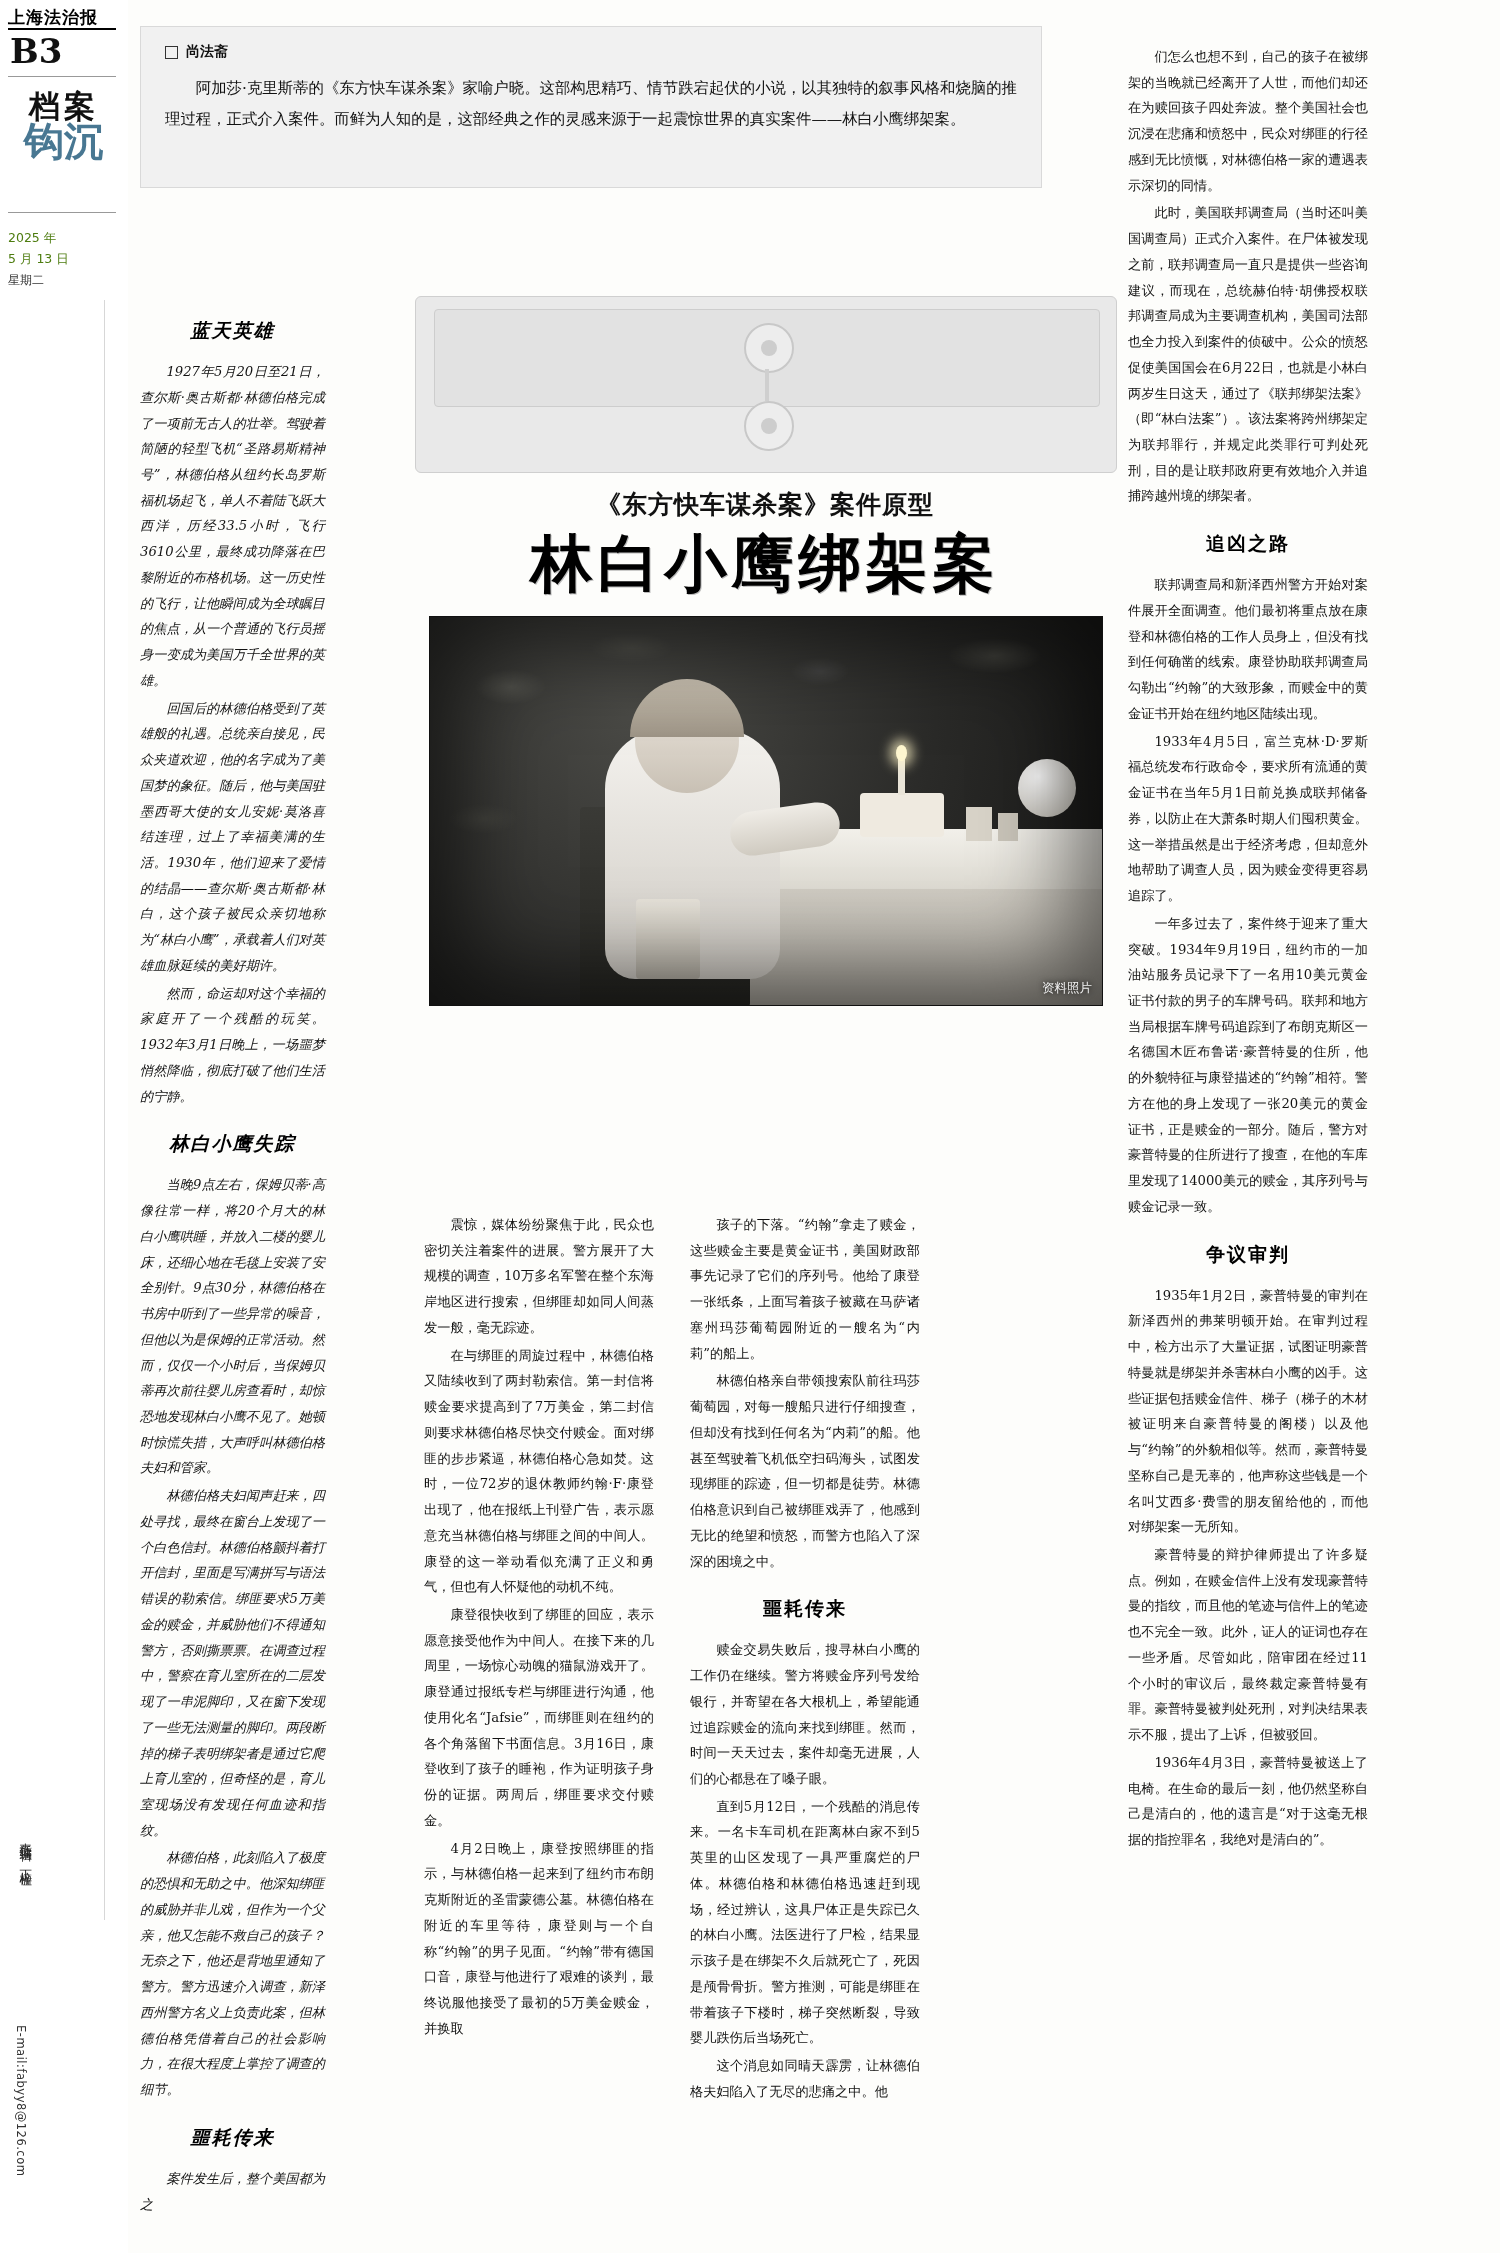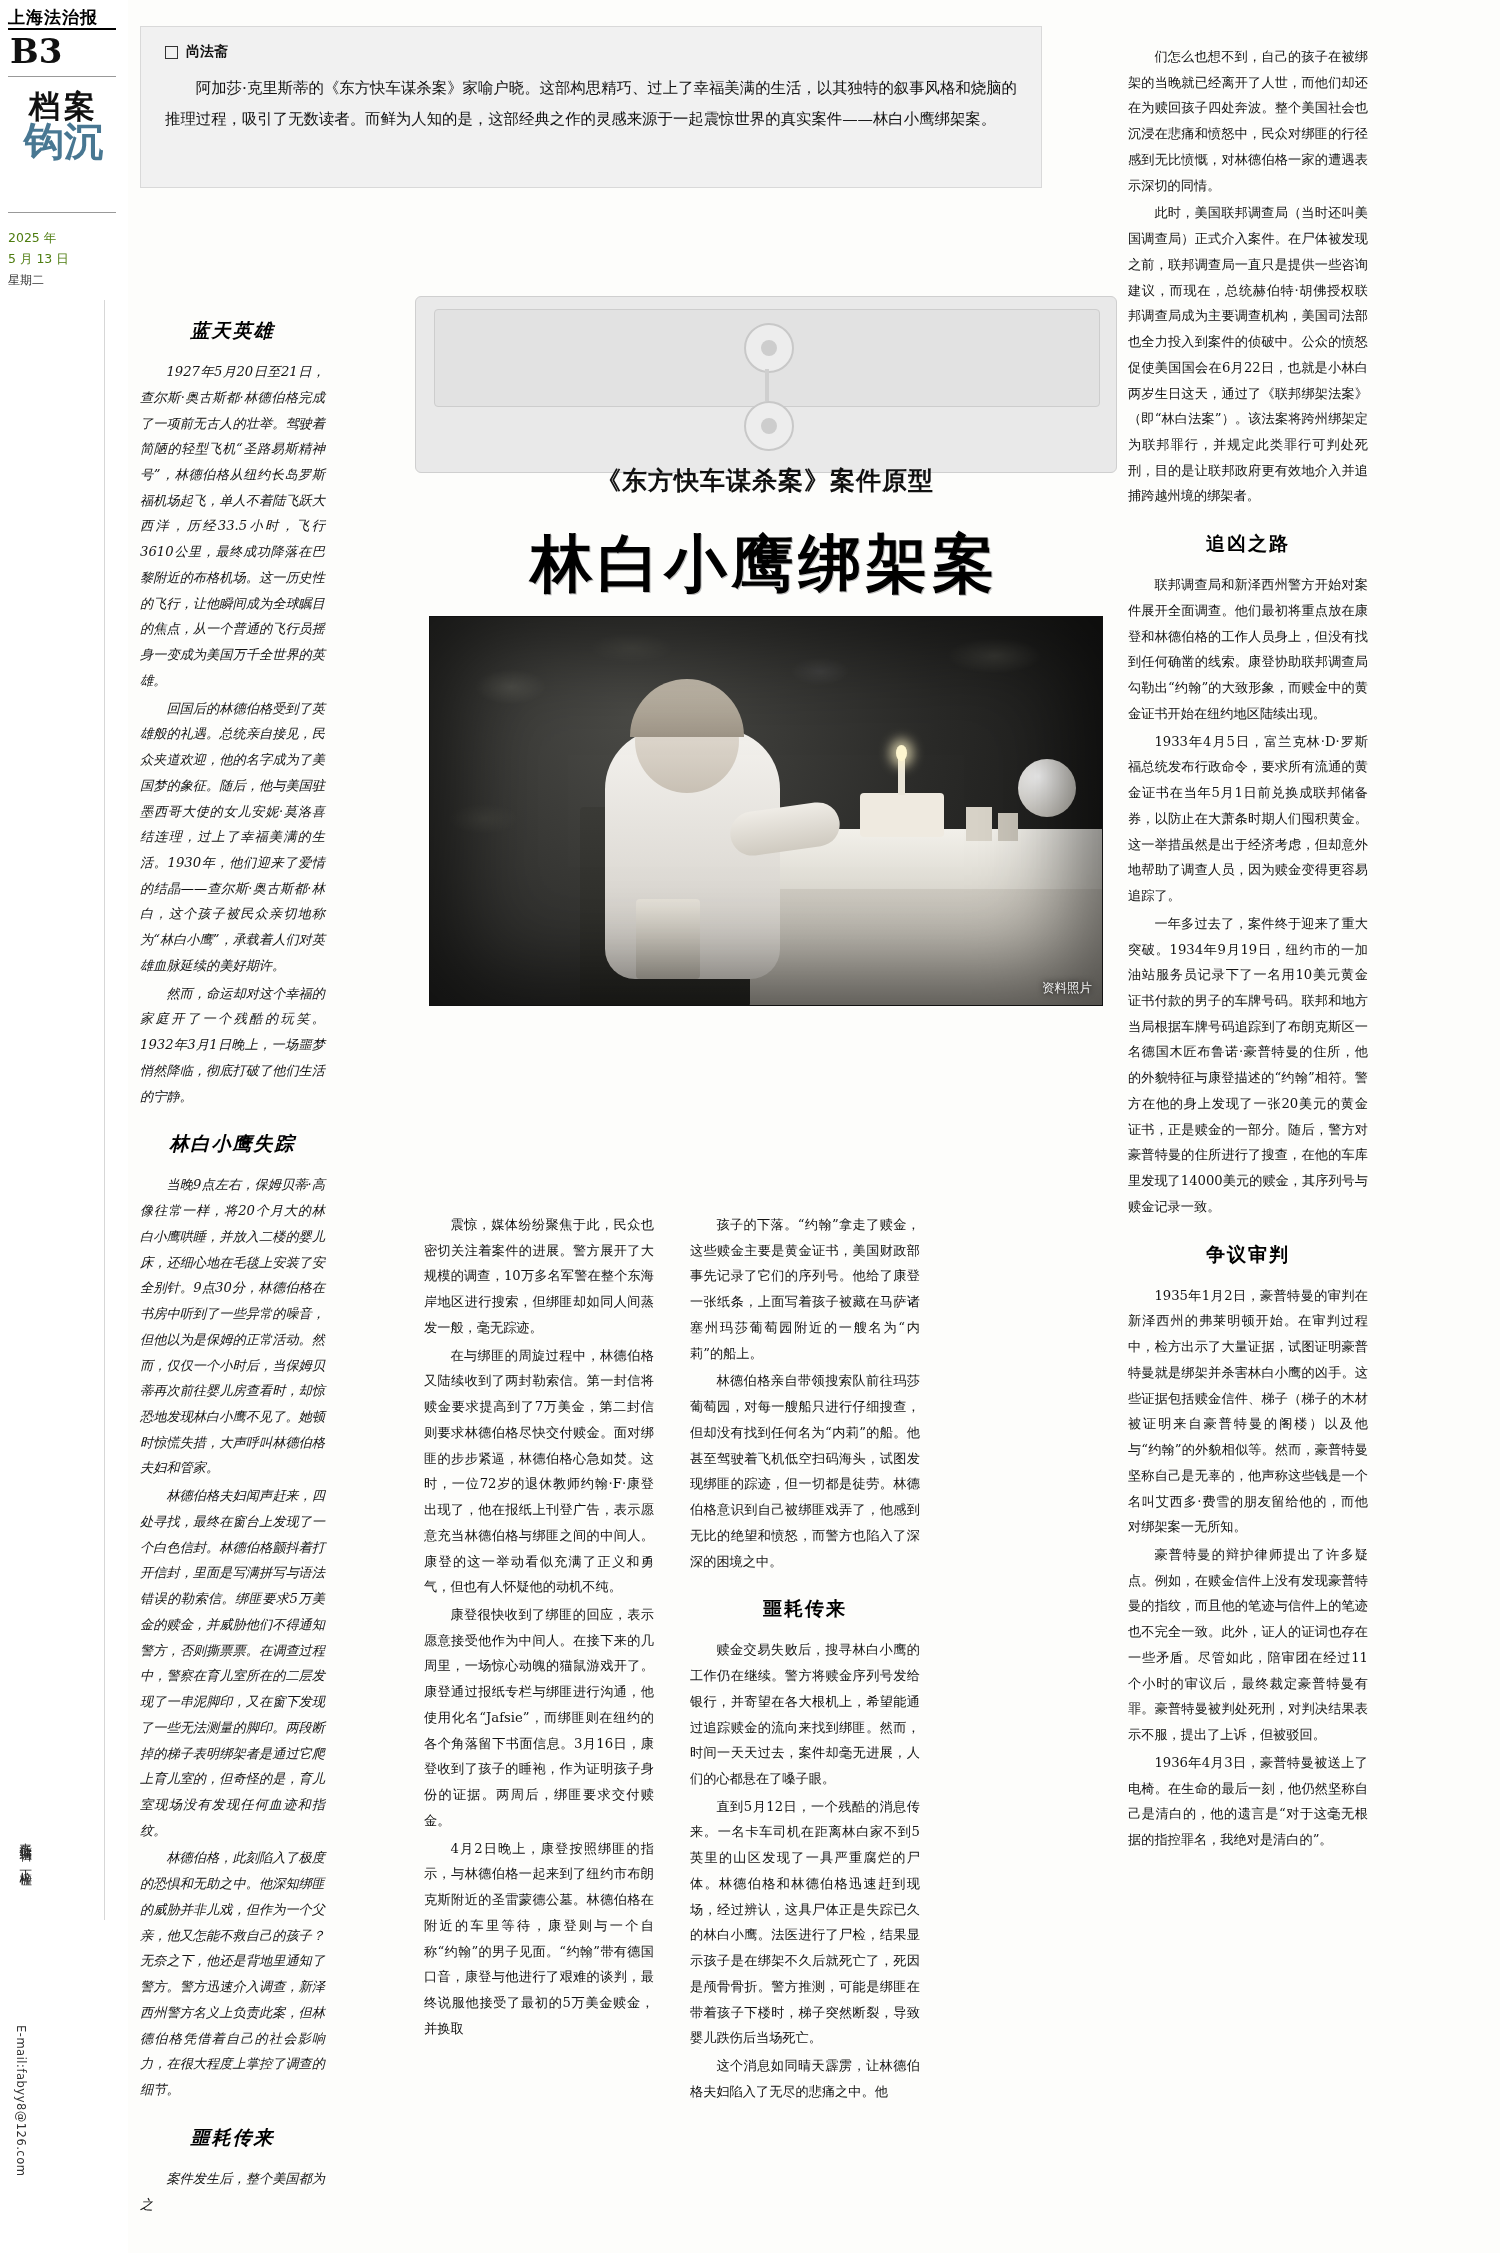--- a/index.html
+++ b/index.html
@@ -116,21 +116,21 @@
     position:absolute;left:18px;top:12px;width:664px;height:96px;
     background:#e2e2e2;border:1px solid #cdcdcd;border-radius:4px;
   }
   .env-ring{
     position:absolute;width:46px;height:46px;border-radius:50%;
     background:#ededed;border:2px solid #c8c8c8;
     display:flex;align-items:center;justify-content:center;
   }
   .env-ring i{width:16px;height:16px;border-radius:50%;background:#cdcdcd;display:block;}
   .feat-sub{
-    position:absolute;left:0;top:168px;width:700px;text-align:center;
+    position:absolute;left:0;top:192px;width:700px;text-align:center;
     font-family:"DejaVu Serif","Liberation Serif",serif;
     font-size:25px;font-weight:bold;color:#111;letter-spacing:1px;
   }
   .feat-title{
     position:absolute;left:0;top:226px;width:700px;text-align:center;
     font-family:"DejaVu Sans","Liberation Sans",sans-serif;
     font-size:62px;font-weight:bold;letter-spacing:5px;color:#000;
     text-shadow:1px 1px 0 #bbb;
   }
   .photo{
@@ -204,21 +204,21 @@
     <div class="rail-vline"></div>
     <div class="rail-bottom">责任编辑 / 丁梓楹</div>
     <div class="rail-mail">E-mail:fabyy8@126.com</div>
   </div>
 
   <div class="leadbox">
     <div class="lead-tag">
       <span class="lead-square"></span>
       <span>尚法斋</span>
     </div>
-    <div class="lead-text">阿加莎·克里斯蒂的《东方快车谋杀案》家喻户晓。这部构思精巧、过上了幸福美满的生活，以其独特的叙事风格和烧脑的推理过程，吸引了无数读者。而鲜为人知的是，这部经典之作的灵感来源于一起震惊世界的真实案件——林白小鹰绑架案。</div>
+    <div class="lead-text">阿加莎·克里斯蒂的《东方快车谋杀案》家喻户晓。这部构思精巧、情节跌宕起伏的小说，以其独特的叙事风格和烧脑的推理过程，正式介入案件。而鲜为人知的是，这部经典之作的灵感来源于一起震惊世界的真实案件——林白小鹰绑架案。</div>
   </div>
 
   <div class="col" id="col1">
     <div class="h2">蓝天英雄</div>
     <p>1927年5月20日至21日，查尔斯·奥古斯都·林德伯格完成了一项前无古人的壮举。驾驶着简陋的轻型飞机“圣路易斯精神号”，林德伯格从纽约长岛罗斯福机场起飞，单人不着陆飞跃大西洋，历经33.5小时，飞行3610公里，最终成功降落在巴黎附近的布格机场。这一历史性的飞行，让他瞬间成为全球瞩目的焦点，从一个普通的飞行员摇身一变成为美国万千全世界的英雄。</p>
     <p>回国后的林德伯格受到了英雄般的礼遇。总统亲自接见，民众夹道欢迎，他的名字成为了美国梦的象征。随后，他与美国驻墨西哥大使的女儿安妮·莫洛喜结连理，过上了幸福美满的生活。1930年，他们迎来了爱情的结晶——查尔斯·奥古斯都·林白，这个孩子被民众亲切地称为“林白小鹰”，承载着人们对英雄血脉延续的美好期许。</p>
     <p>然而，命运却对这个幸福的家庭开了一个残酷的玩笑。1932年3月1日晚上，一场噩梦悄然降临，彻底打破了他们生活的宁静。</p>
     <div class="h2">林白小鹰失踪</div>
     <p>当晚9点左右，保姆贝蒂·高像往常一样，将20个月大的林白小鹰哄睡，并放入二楼的婴儿床，还细心地在毛毯上安装了安全别针。9点30分，林德伯格在书房中听到了一些异常的噪音，但他以为是保姆的正常活动。然而，仅仅一个小时后，当保姆贝蒂再次前往婴儿房查看时，却惊恐地发现林白小鹰不见了。她顿时惊慌失措，大声呼叫林德伯格夫妇和管家。</p>
     <p>林德伯格夫妇闻声赶来，四处寻找，最终在窗台上发现了一个白色信封。林德伯格颤抖着打开信封，里面是写满拼写与语法错误的勒索信。绑匪要求5万美金的赎金，并威胁他们不得通知警方，否则撕票票。在调查过程中，警察在育儿室所在的二层发现了一串泥脚印，又在窗下发现了一些无法测量的脚印。两段断掉的梯子表明绑架者是通过它爬上育儿室的，但奇怪的是，育儿室现场没有发现任何血迹和指纹。</p>

